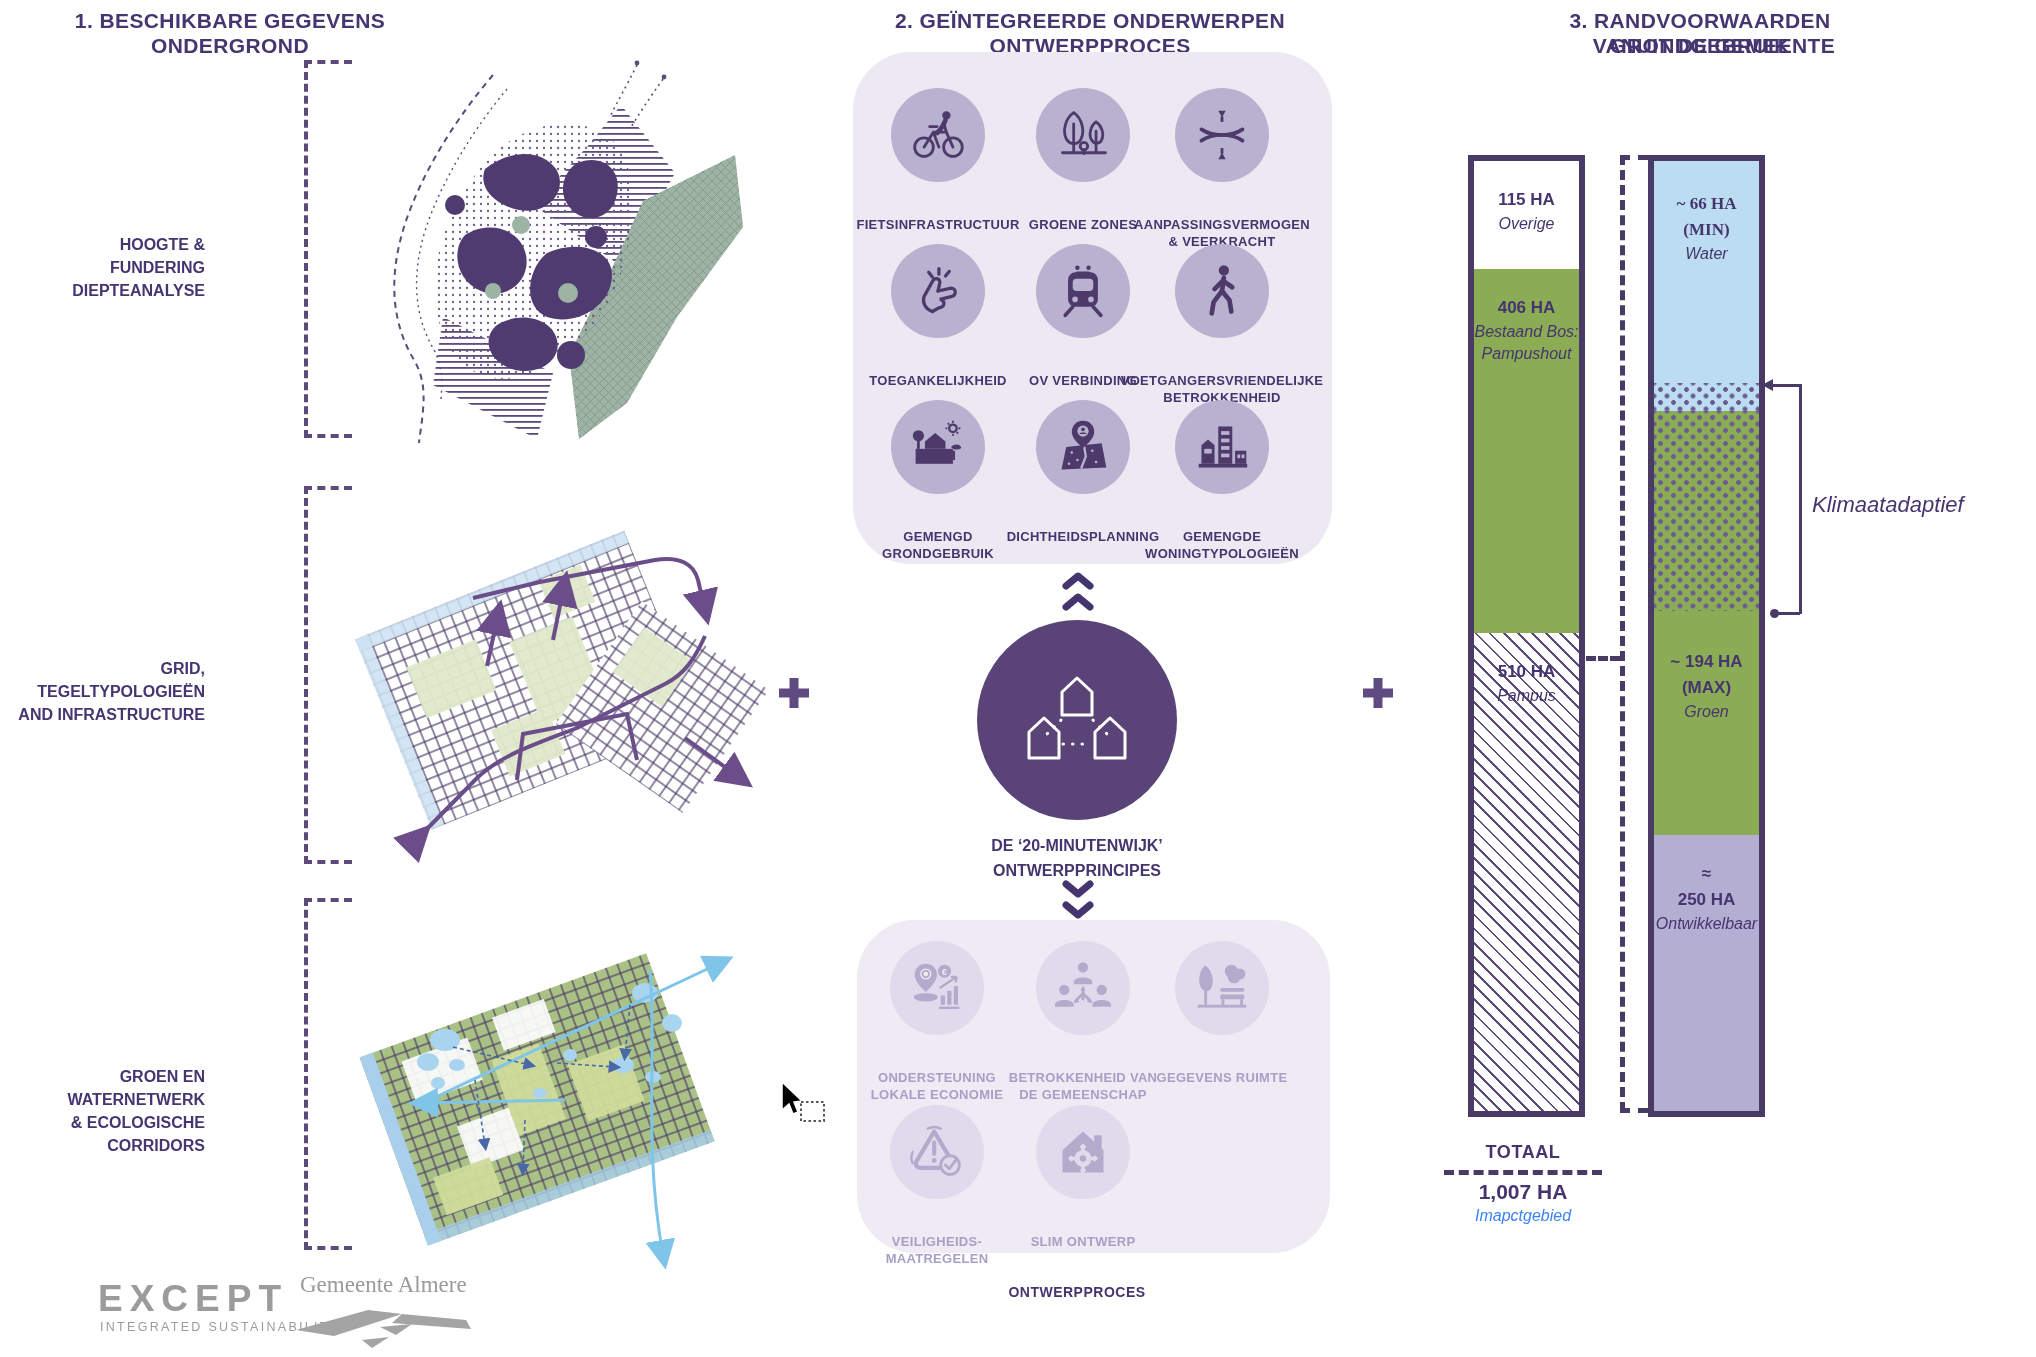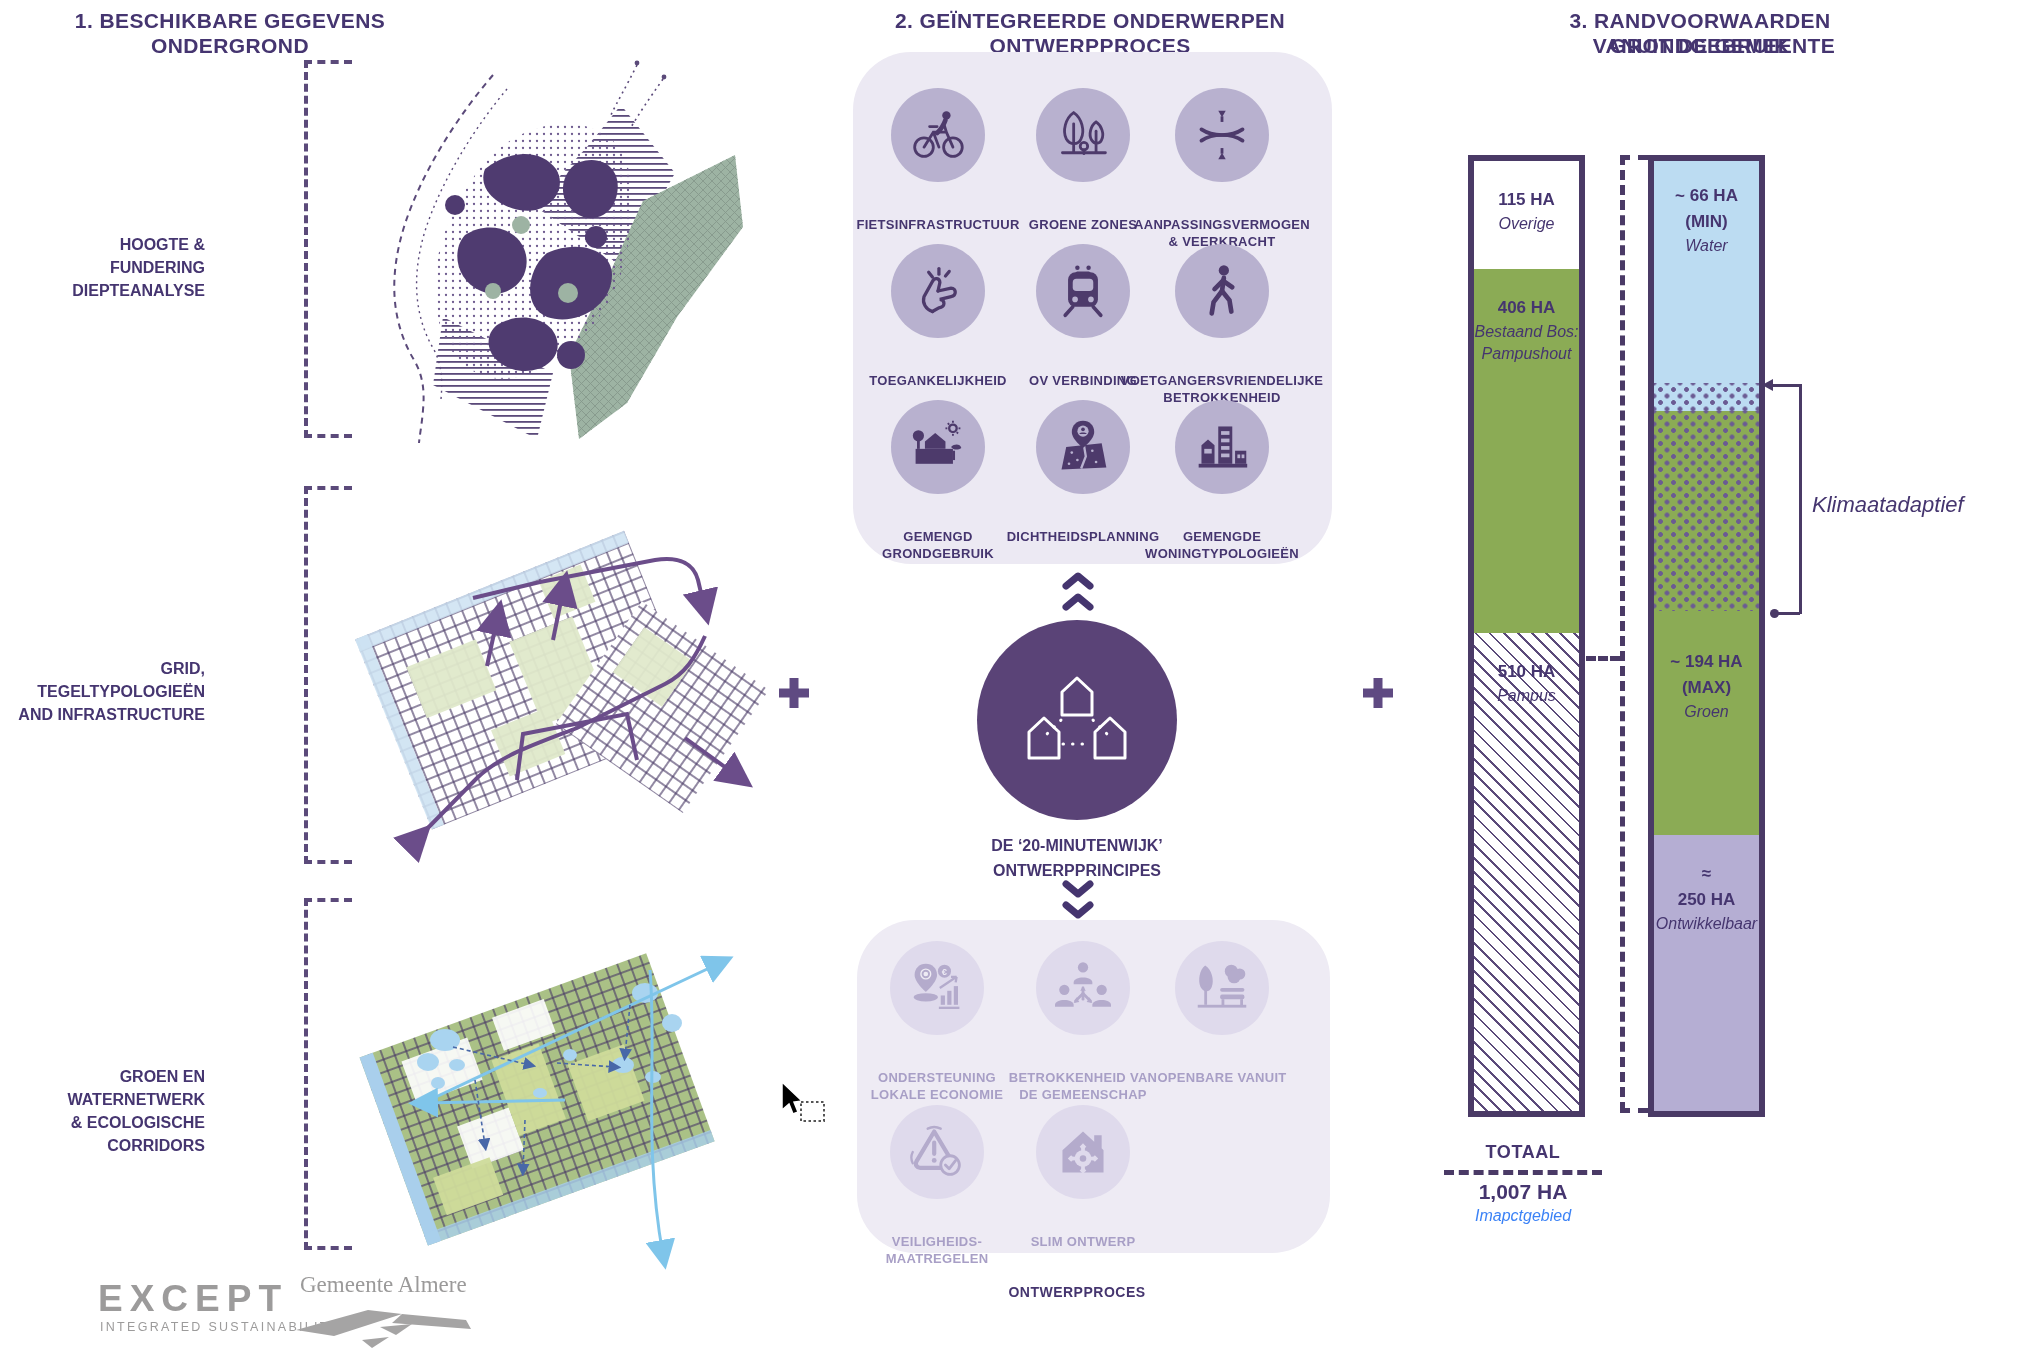--- a/index.html
+++ b/index.html
@@ -500,21 +500,21 @@
           </g>
         <rect x="28" y="30" width="26" height="4" rx="2" fill="currentColor"></rect>
         <rect x="28" y="37" width="26" height="5" rx="2" fill="currentColor"></rect>
         <g stroke="currentColor" stroke-width="3">
             <path d="M31,42 L31,50"></path>
             <path d="M51,42 L51,50"></path>
           </g>
         <rect x="4" y="48" width="52" height="3" fill="currentColor"></rect>
         </svg>
     </div>
-    <div class="lbl">OPENBARE VANUIT</div>
+    <div class="lbl">GEGEVENS RUIMTE</div>
   </div>
 
   <div class="cell" style="left:5px; top:185px;">
     <div class="icon-circle">
       <svg class="icon-svg" width="56" height="56" viewBox="0 0 60 60">
         <path d="M27,8 L46,40 C48,44 45,47 42,47 L12,47 C9,47 6,44 8,40 Z" fill="none" stroke="currentColor" stroke-width="4.5" stroke-linejoin="round"></path>
         <path d="M27,20 L27,32" stroke="currentColor" stroke-width="4.5" stroke-linecap="round"></path>
           <circle cx="27" cy="39" r="2.6" fill="currentColor"></circle>
         <circle cx="44" cy="44" r="10" fill="#dfdaec" stroke="currentColor" stroke-width="3"></circle>
         <path d="M39,44 L43,48 L50,39" stroke="currentColor" stroke-width="3" fill="none" stroke-linecap="round" stroke-linejoin="round"></path>
@@ -568,21 +568,21 @@
   </div>
 </div>
 
 <div class="abs dash-v" style="left:1620px; top:155px; height:957px;"></div>
 <div class="abs dash-h" style="left:1620px; top:155px; width:28px;"></div>
 <div class="abs dash-h" style="left:1620px; top:1108px; width:28px;"></div>
 <div class="abs dash-h" style="left:1586px; top:656px; width:34px;"></div>
 
 <div class="abs bar" style="left:1648px; top:155px; width:117px; height:962px;">
   <div class="seg seg-blue" style="height:222px;">
-    <div class="bar-val" style="padding-top:22px;">~ 66 HA (MIN)</div>
+    <div class="bar-val" style="padding-top:30px;font-family:Liberation Serif, serif;">~ 66 HA (MIN)</div>
     <div class="bar-name">Water</div>
   </div>
   <div class="seg dots dots-blue" style="height:28px;"></div>
   <div class="seg dots dots-green" style="height:200px;"></div>
   <div class="seg seg-green" style="height:224px;">
     <div class="bar-val" style="padding-top:38px;">~ 194 HA (MAX)</div>
     <div class="bar-name">Groen</div>
   </div>
   <div class="seg seg-lav" style="height:276px;">
     <div class="bar-val" style="padding-top:26px;">≈

